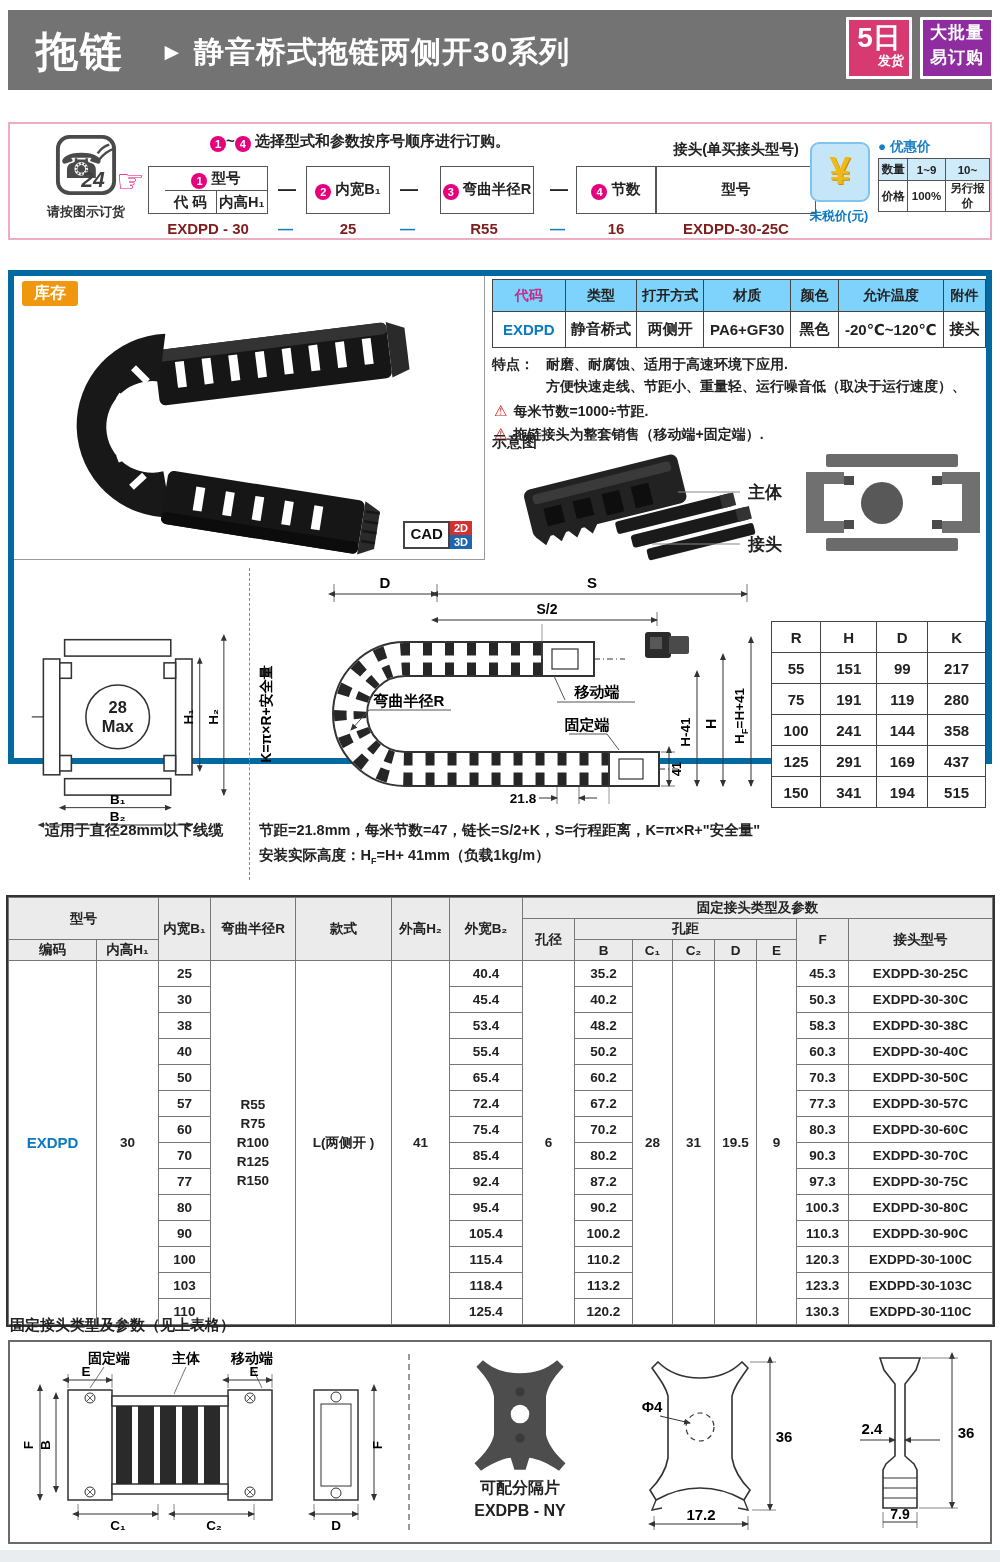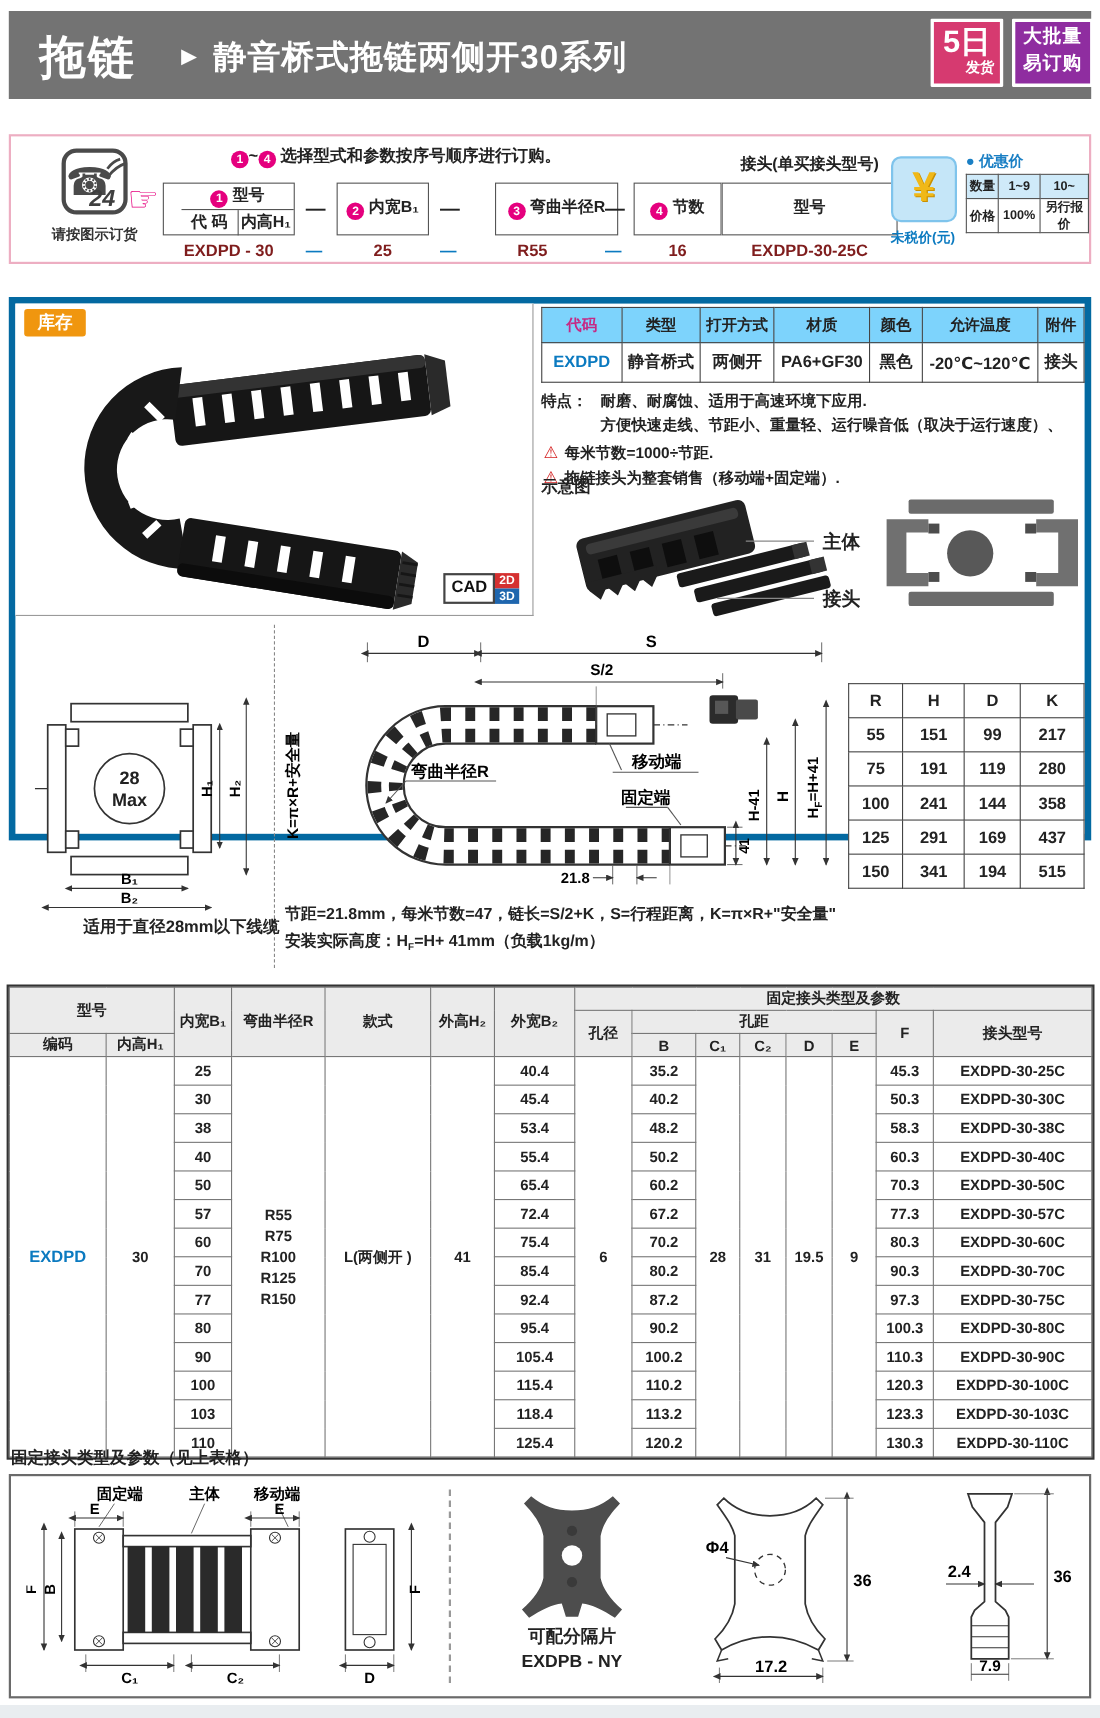--- a/index.html
+++ b/index.html
@@ -66,21 +66,21 @@
   .spectable td.blue{color:#0b7ac0;}
 
   .features{position:absolute;left:478px;top:77px;width:506px;font-size:14px;font-weight:700;line-height:22px;}
   .features .flabel{position:absolute;left:0;top:0;}
   .features .ftext{display:block;padding-left:54px;}
   .warnline{position:absolute;left:480px;font-size:14px;font-weight:700;color:#222;}
   .warnline .wi{color:#d42222;font-size:15px;margin-right:6px;}
   .schem-label{position:absolute;left:478px;top:157px;font-size:15px;font-weight:700;}
 
   .dashv{position:absolute;left:235px;top:292px;height:312px;border-left:1px dashed #888;}
-  .cs-caption{position:absolute;left:0px;top:545px;width:240px;text-align:right;font-size:15px;font-weight:700;margin-top:12px;}
+  .cs-caption{position:absolute;left:0px;top:545px;width:240px;text-align:center;font-size:15px;font-weight:700;}
   .rhdk{position:absolute;left:757px;top:345px;border-collapse:collapse;background:#fff;}
   .rhdk th,.rhdk td{border:1.5px solid #444;text-align:center;font-size:15px;height:28px;}
   .rhdk th{font-weight:700;}
   .rhdk td{font-weight:600;}
   .formula{position:absolute;left:245px;width:560px;font-size:14.5px;font-weight:600;color:#222;}
   .formula sub{font-size:9px;}
 
   
   .maintable{position:absolute;left:8px;top:897px;border-collapse:collapse;table-layout:fixed;}
   .maintable th,.maintable td{border:1px solid #777;text-align:center;overflow:hidden;}
@@ -159,21 +159,21 @@
     <div class="dash-blue" style="left:268px;">—</div>
 
     <div class="stepbox" style="left:296px;width:84px;">
       <div class="step-single"><span class="nc">2</span>
         <span>内宽B₁</span></div>
     </div>
     <div class="stepval" style="left:296px;width:84px;">25</div>
     <div class="dash-dark" style="left:390px;">—</div>
     <div class="dash-blue" style="left:390px;">—</div>
 
-    <div class="stepbox" style="left:440px;width:112px;">
+    <div class="stepbox" style="left:430px;width:94px;">
       <div class="step-single"><span class="nc">3</span>
         <span>弯曲半径R</span></div>
     </div>
     <div class="stepval" style="left:418px;width:112px;">R55</div>
     <div class="dash-dark" style="left:540px;">—</div>
     <div class="dash-blue" style="left:540px;">—</div>
 
     <div class="stepbox" style="left:566px;width:80px;">
       <div class="step-single"><span class="nc">4</span>
         <span>节数</span></div>

